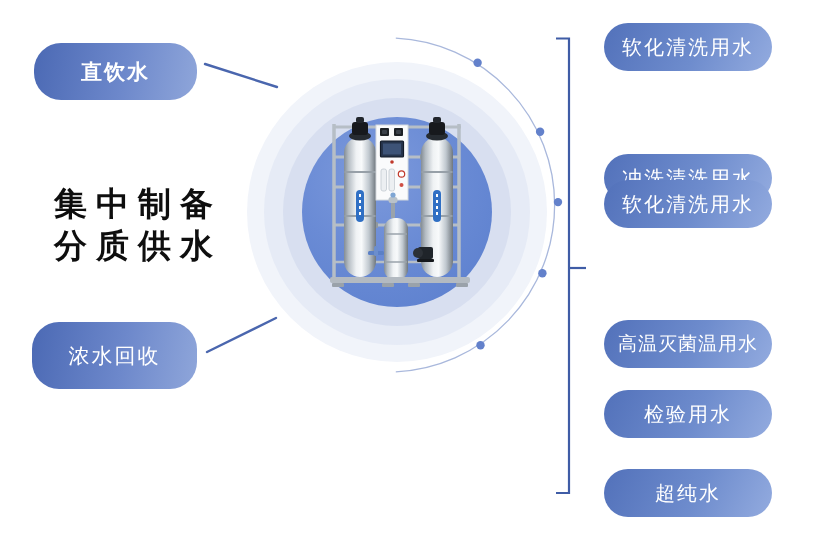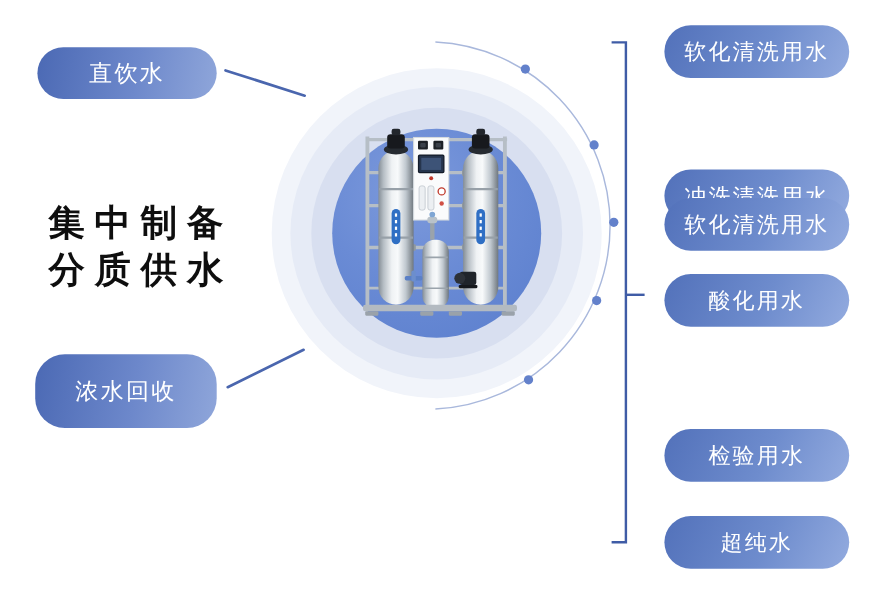--- a/index.html
+++ b/index.html
@@ -21,33 +21,33 @@
             background: radial-gradient(circle at 38% 30%, #7d9adc 0%, #6a8bd5 45%, #5a7ecd 100%); }
   
   .pill {
     position: absolute;
     display: flex; align-items: center; justify-content: center;
     color: #ffffff; letter-spacing: 2px;
     border-radius: 27px;
   }
   .pill-left { background: linear-gradient(100deg, #4b69b4 0%, #6d88cb 55%, #8fa6da 100%); font-size: 21px; }
   .pill-right { background: linear-gradient(115deg, #5271ba 0%, #6e8ccd 55%, #93abdf 100%); font-size: 20px; }
-  .pill-drink   { left: 34px; top: 43px;  width: 163px; height: 47px; }
+  .pill-drink   { left: 34px; top: 43px;  width: 163px; height: 57px; font-weight: bold; }
   .pill-recycle { left: 32px; top: 322px; width: 165px; height: 67px; }
   .rp { left: 604px; width: 168px; height: 48px; }
   .rp-0 { top: 23px; }
   .rp-1 { top: 110px; margin-top: 44px; }
   .rp-2 { top: 180px; }
   .rp-3 { top: 249px; }
   .rp-4 { top: 320px; letter-spacing: 1px; font-size: 19px; }
   .rp-5 { top: 390px; justify-content: center; }
   .rp-6 { top: 469px; }
   
   .main-title {
-    position: absolute; left: 22px; top: 183px; width: 212px;
+    position: absolute; left: 32px; top: 183px; width: 212px;
     text-align: center;
     font-family: "Liberation Serif", "DejaVu Serif", serif;
     font-weight: 900; font-size: 33px; line-height: 42px;
     color: #0e0e0e; letter-spacing: 9px;
   }
   .overlay-svg { position: absolute; left: 0; top: 0; z-index: 3; }
   .machine-svg { position: absolute; left: 322px; top: 110px; z-index: 2; }
   .above { z-index: 4; }
   .ring { z-index: 1; }
 </style>
@@ -206,22 +206,22 @@
 
   <div class="pill pill-right rp rp-0 above">
     <span>软化清洗用水</span>
   </div>
   <div class="pill pill-right rp rp-1 above">
     <span>冲洗清洗用水</span>
   </div>
   <div class="pill pill-right rp rp-2 above">
     <span>软化清洗用水</span>
   </div>
-  <div class="pill pill-right rp rp-3 above">
-    <span>酸化用水</span>
+  <div class="pill pill-right rp rp-4 above">
+    <span>高温灭菌温用水</span>
   </div>
   <div class="pill pill-right rp rp-5 above">
     <span>检验用水</span>
   </div>
   <div class="pill pill-right rp rp-6 above">
     <span>超纯水</span>
   </div>
 
 </div>
 

